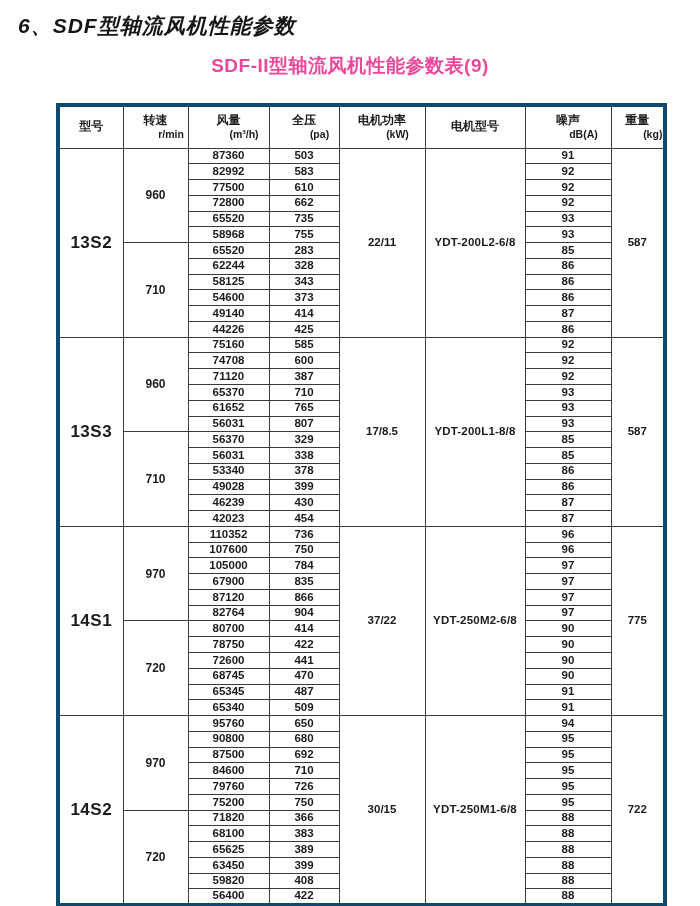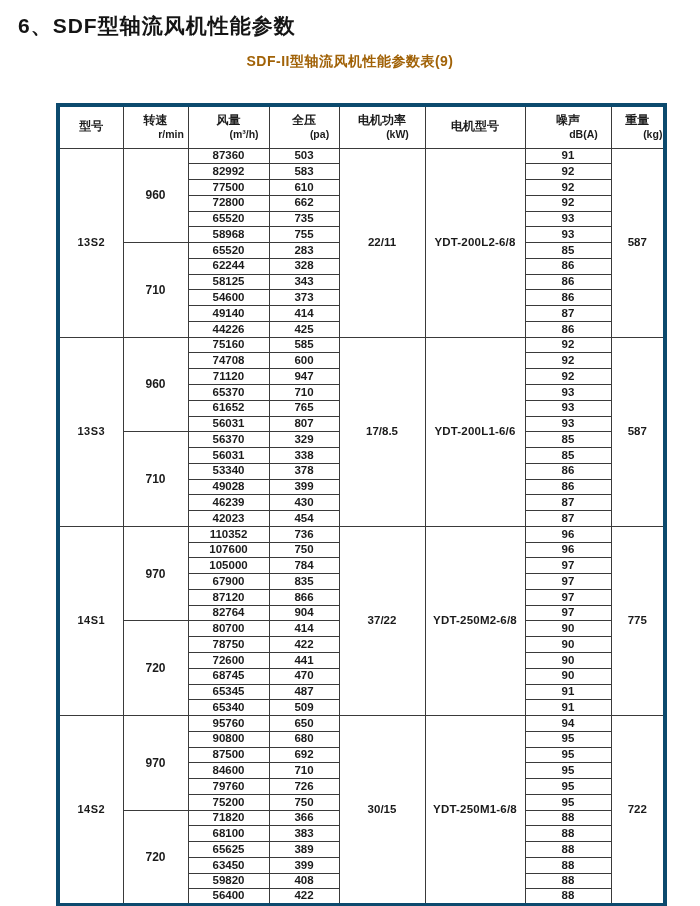--- a/index.html
+++ b/index.html
@@ -15,31 +15,32 @@
   .page { width: 700px; height: 906px; position: relative; background: #fff; }
 
   .doc-title {
     position: absolute;
     left: 18px;
     top: 12px;
     font-size: 21px;
     font-weight: 700;
     letter-spacing: 1px;
     color: #151515;
+    font-style: italic;
   }
   .doc-subtitle {
     position: absolute;
     left: 0;
     top: 53px;
     width: 700px;
     text-align: center;
-    font-size: 14px;
+    font-size: 19px;
     font-weight: 700;
     letter-spacing: 0.5px;
-    color: #a16207;
+    color: #ec4899;
   }
 
   table.perf {
     position: absolute;
     left: 56px;
     top: 103px;
     border-collapse: collapse;
     table-layout: fixed;
     width: 607px;
     border: 4px solid #0c4a6e;
@@ -52,21 +53,21 @@
     color: #1b1b1b;
     padding: 0;
     overflow: hidden;
     white-space: nowrap;
   }
   table.perf thead tr { height: 43px; }
   table.perf th { font-size: 12px; line-height: 1.3; }
   table.perf th .h2 { font-size: 10.5px; font-weight: 700; margin-left: 31px; }
   table.perf tbody tr { height: 15.77px; }
   table.perf tbody td { font-size: 11.5px; line-height: 1; }
-  table.perf td.model-cell { font-size: 11px; letter-spacing: 0.5px; }
+  table.perf td.model-cell { font-size: 17px; letter-spacing: 0.5px; }
   table.perf td.speed-cell { font-size: 12px; }
   table.perf td.motor-cell { font-size: 11.5px; letter-spacing: 0.2px; }
 </style>
 </head>
 <body>
 
 <div class="page">
   <div class="doc-title">6、SDF型轴流风机性能参数</div>
   <div class="doc-subtitle">SDF-II型轴流风机性能参数表(9)</div>
 
@@ -181,32 +182,32 @@
           <td>44226</td>
           <td>425</td>
           <td>86</td>
         </tr>
         <tr>
           <td rowspan="12" class="model-cell">13S3</td>
           <td rowspan="6" class="speed-cell">960</td>
           <td>75160</td>
           <td>585</td>
           <td rowspan="12">17/8.5</td>
-          <td rowspan="12" class="motor-cell">YDT-200L1-6/6</td>
+          <td rowspan="12" class="motor-cell">YDT-200L1-8/8</td>
           <td>92</td>
           <td rowspan="12">587</td>
         </tr>
         <tr>
           <td>74708</td>
           <td>600</td>
           <td>92</td>
         </tr>
         <tr>
           <td>71120</td>
-          <td>947</td>
+          <td>387</td>
           <td>92</td>
         </tr>
         <tr>
           <td>65370</td>
           <td>710</td>
           <td>93</td>
         </tr>
         <tr>
           <td>61652</td>
           <td>765</td>

